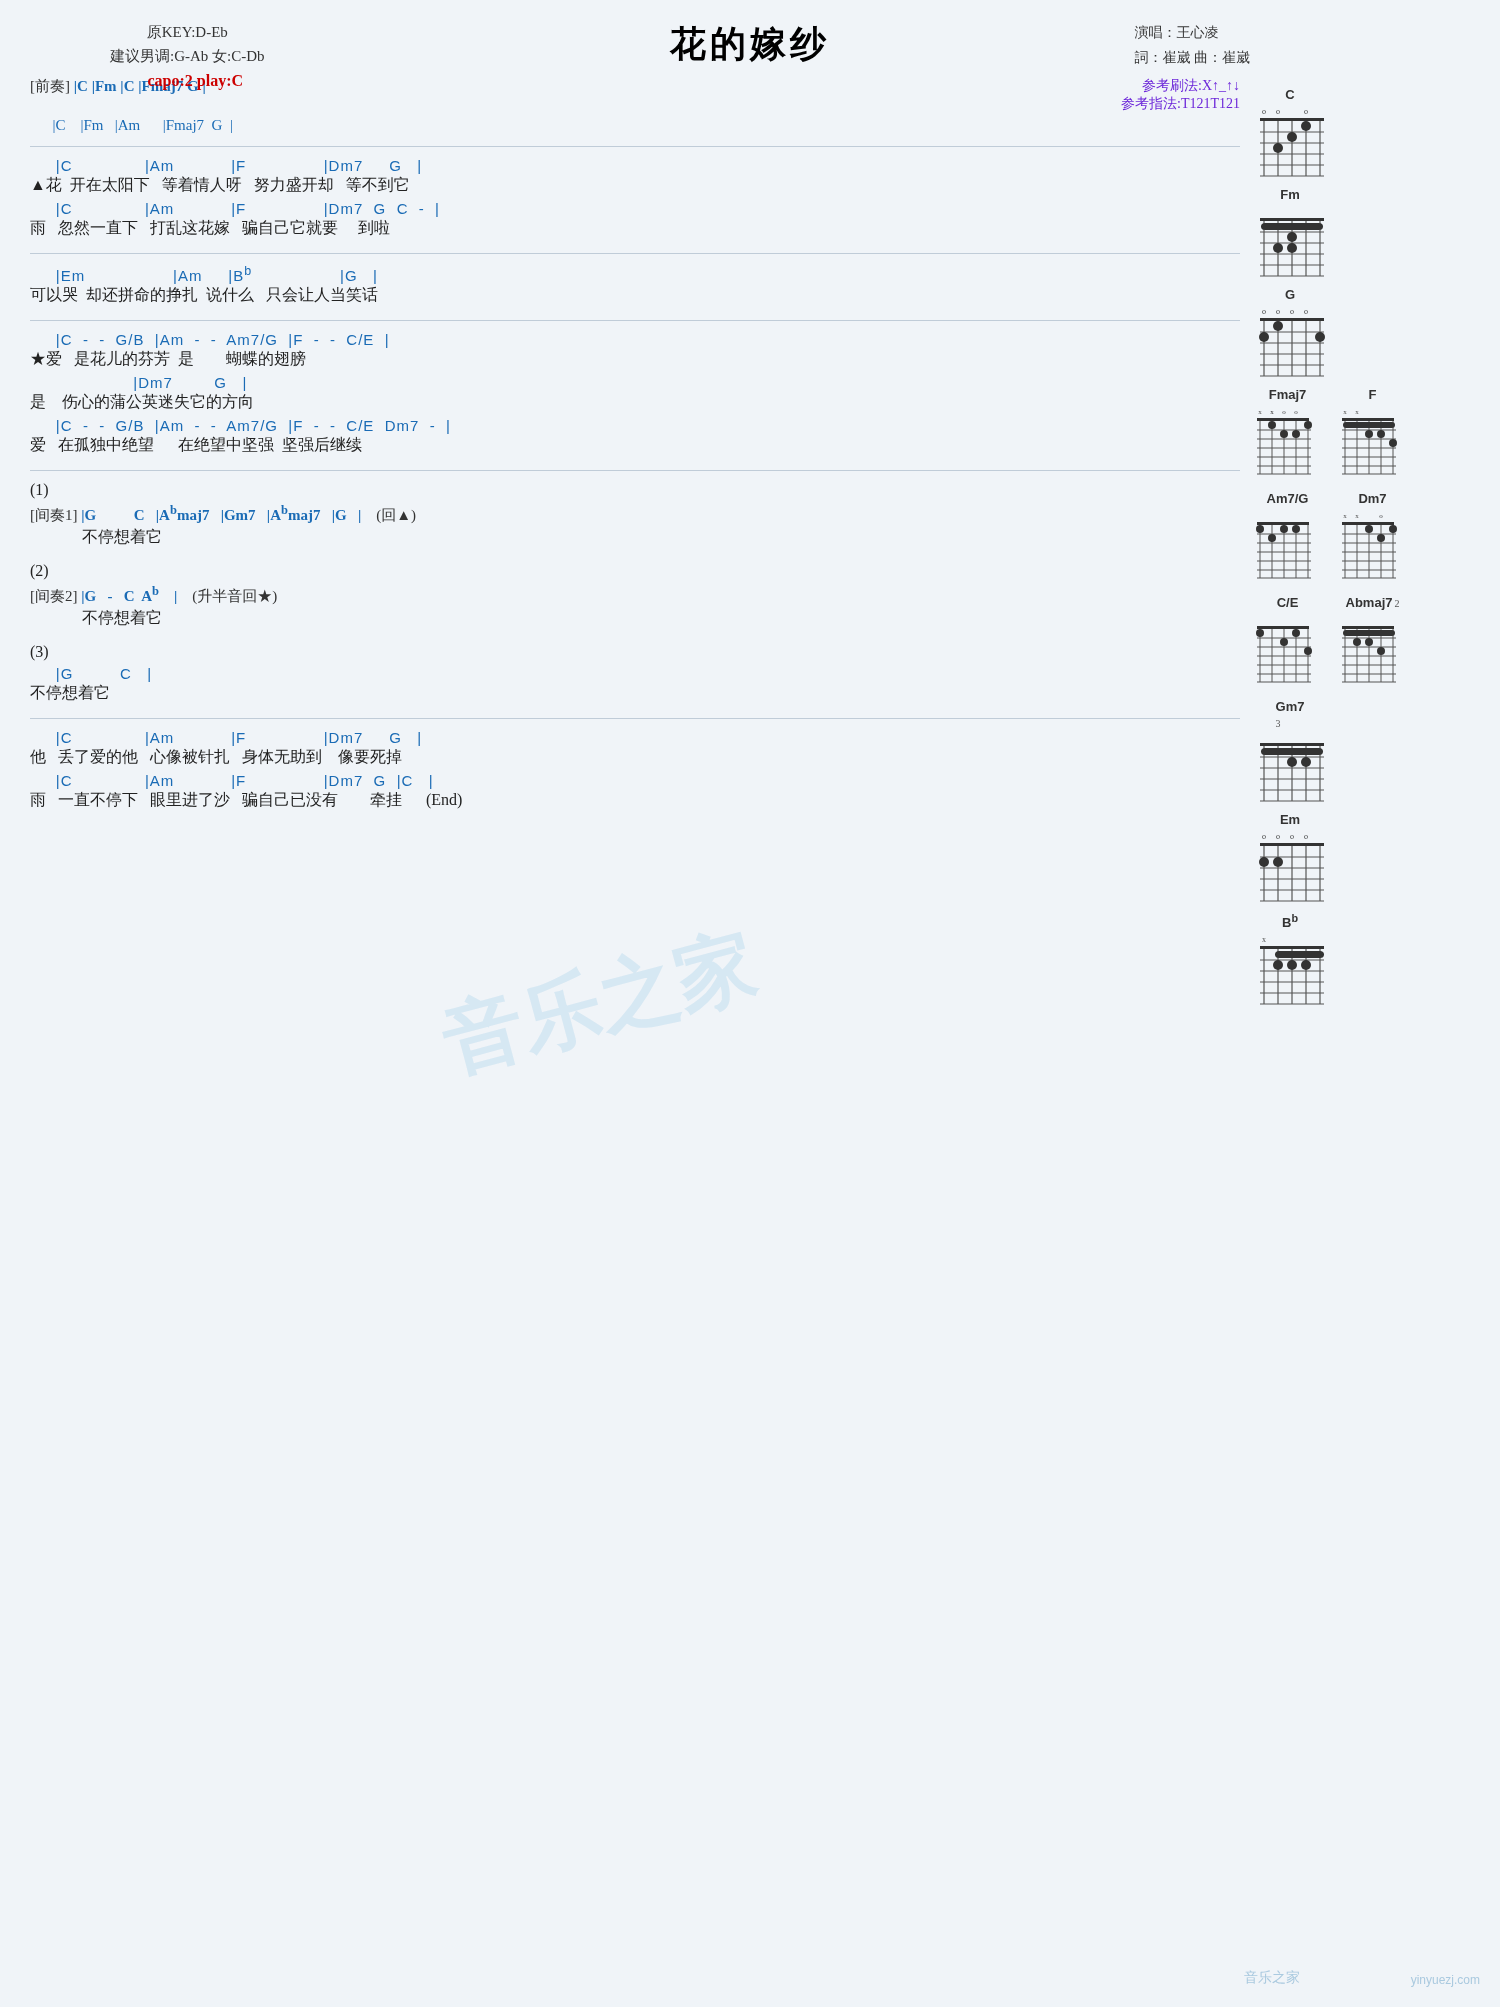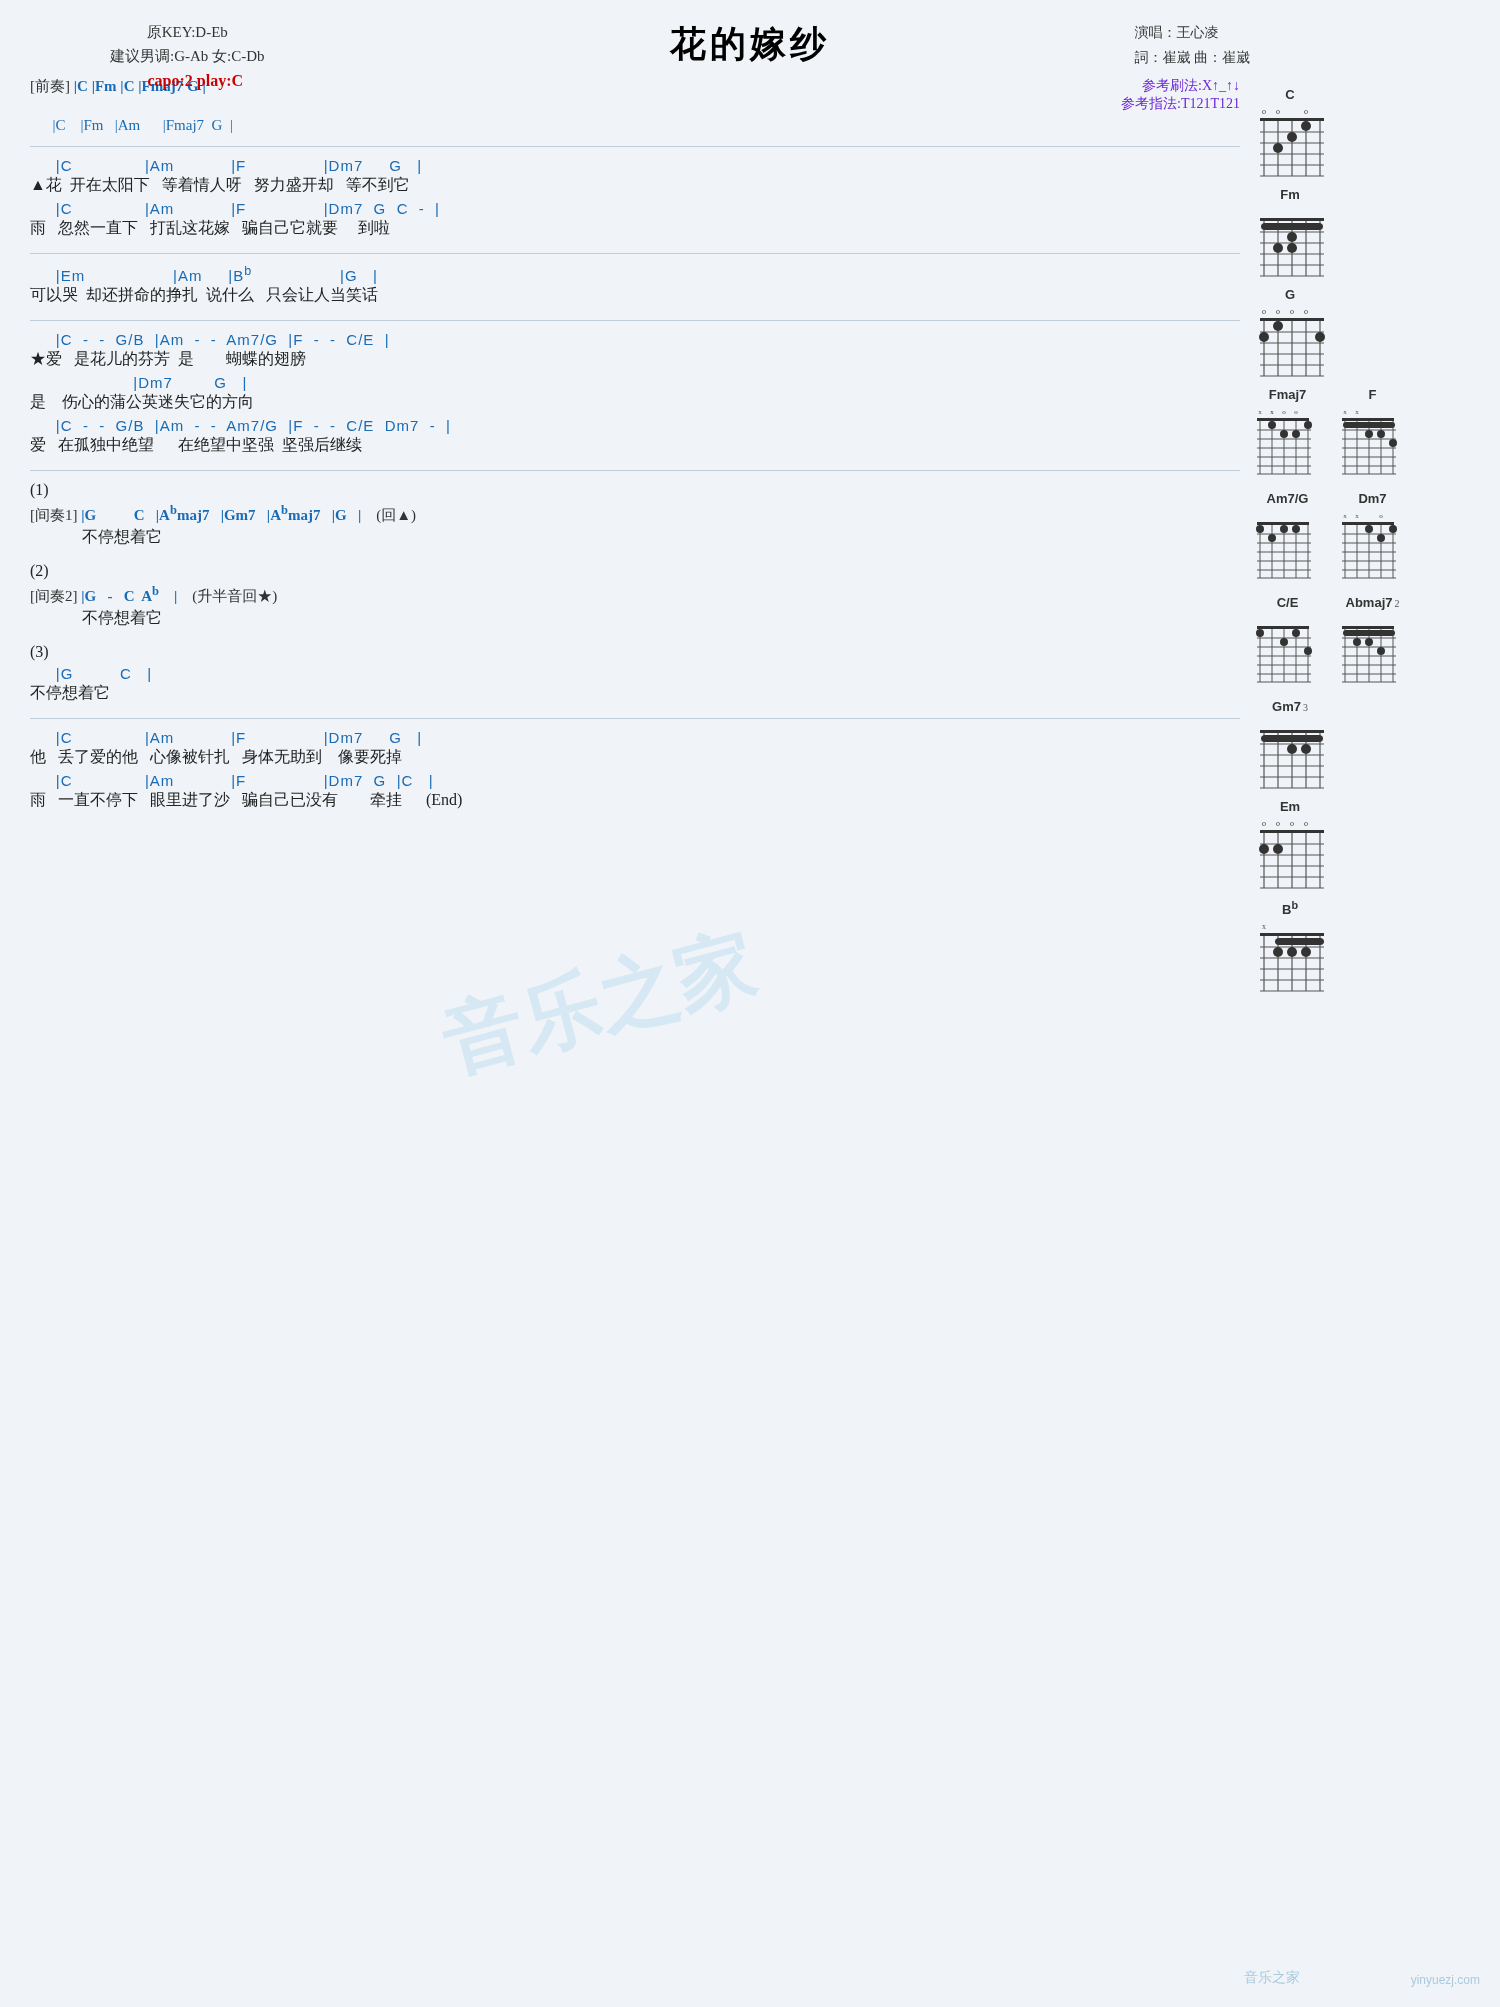--- a/index.html
+++ b/index.html
@@ -500,21 +500,21 @@
 
               <rect x="8" y="18" width="52" height="6" rx="3" fill="#333"></rect>
               <circle cx="22" cy="30" r="4" fill="#333"></circle>
               <circle cx="34" cy="30" r="4" fill="#333"></circle>
               <circle cx="46" cy="39" r="4" fill="#333"></circle>
             </svg>
           </div>
         </div>
 
         <div class="cd-block">
-          <div style="display:flex; align-items:baseline; gap:2px;">
+          <div style="display:flex; align-items:baseline; gap:2px;flex-direction:column;">
             <div class="cd-name">Gm7</div>
             <div style="font-size:10px; color:#555;">3</div>
           </div>
           <svg class="chord-svg" width="80" height="75">
             <rect x="10" y="14" width="64" height="3" fill="#333"></rect>
             <line x1="14" y1="17" x2="14" y2="72" stroke="#555" stroke-width="1.2"></line>
             <line x1="28" y1="17" x2="28" y2="72" stroke="#555" stroke-width="1.2"></line>
             <line x1="42" y1="17" x2="42" y2="72" stroke="#555" stroke-width="1.2"></line>
             <line x1="56" y1="17" x2="56" y2="72" stroke="#555" stroke-width="1.2"></line>
             <line x1="70" y1="17" x2="70" y2="72" stroke="#555" stroke-width="1.2"></line>

